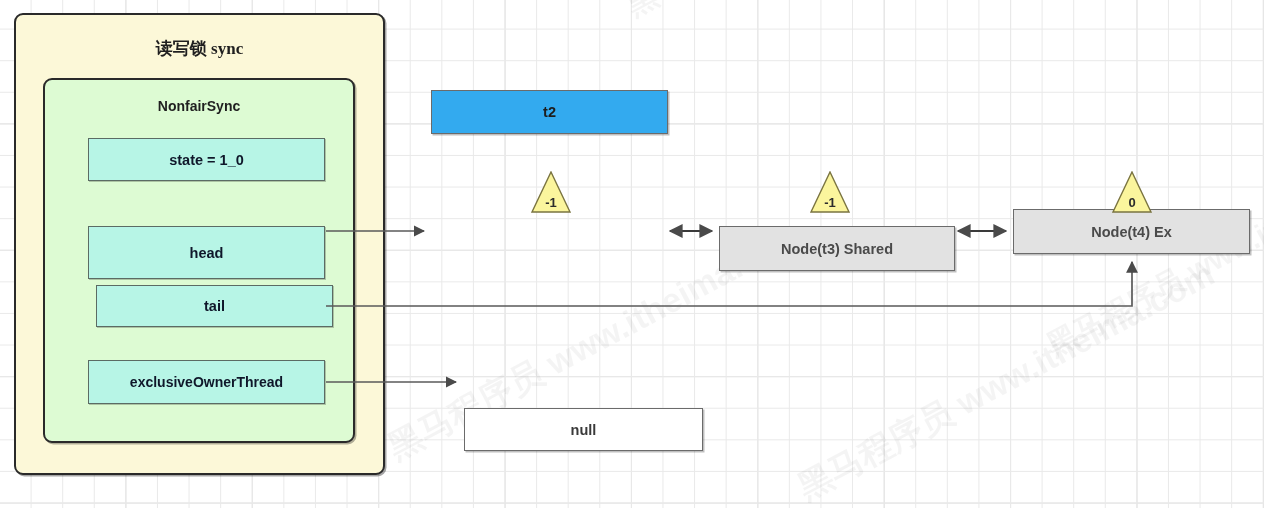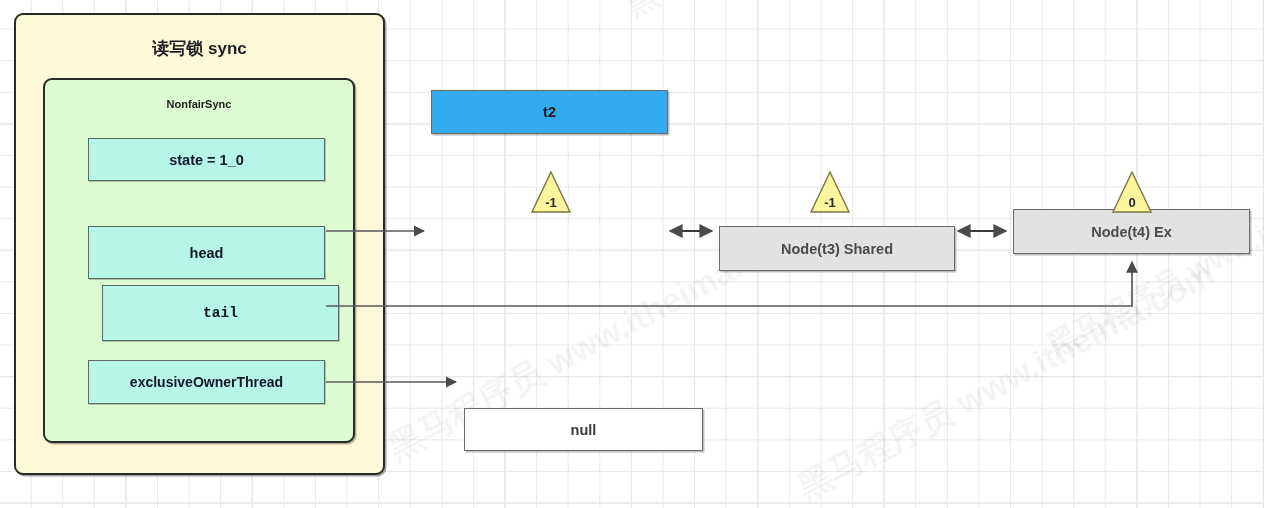--- a/index.html
+++ b/index.html
@@ -65,21 +65,21 @@
   #nonfair-box {
     background: #ddfbd3;
     border: 2.2px solid #2a2a2a;
     border-radius: 9px;
     box-shadow: 1.5px 1.5px 0 rgba(0,0,0,0.3);
   }
   #nonfair-title {
     position: absolute;
     left: 0; right: 0;
     text-align: center;
-    font-size: 11px;
+    font-size: 14px;
     font-weight: bold;
     color: #1f1f1f;
   }
   .field-box {
     background: #b7f5e6;
     border: 1.6px solid #5b6b64;
     font-size: 14.5px;
     color: #0f172a;
     box-shadow: 1px 1px 0 rgba(0,0,0,0.22);
   }
@@ -132,30 +132,30 @@
 <body>
 
 <div id="canvas">
 
   <div class="wm" style="left:380px; top:430px; font-size:34px;">黑马程序员 www.itheima.com</div>
   <div class="wm" style="left:790px; top:470px; font-size:34px;">黑马程序员 www.itheima.com</div>
   <div class="wm" style="left:620px; top:-10px; font-size:30px;">黑马程序员 www.itheima.com</div>
   <div class="wm" style="left:1040px; top:330px; font-size:30px;">黑马程序员 www.itheima.com</div>
 
   <div id="sync-box" class="box" style="left:14px; top:13px; width:371px; height:462px;"></div>
-  <div id="sync-title" style="top:37px; left:14px; width:371px;">读写锁 sync</div>
+  <div id="sync-title" style="top:37px; left:14px; width:371px;font-family:Liberation Serif, serif;">读写锁 sync</div>
 
   <div id="nonfair-box" class="box" style="left:43px; top:78px; width:312px; height:365px;"></div>
   <div id="nonfair-title" style="top:98px; left:43px; width:312px;">NonfairSync</div>
 
   <div class="box field-box" style="left:88px; top:138px; width:237px; height:43px;">state = 1_0</div>
 
   <div class="box field-box" style="left:88px; top:226px; width:237px; height:53px;">head</div>
 
-  <div class="box field-box" style="left:102px; top:285px; width:237px; height:56px;font-family:Liberation Mono, monospace;">tail</div>
+  <div class="box field-box" style="left:96px; top:285px; width:237px; height:42px;">tail</div>
 
   <div class="box field-box" style="left:88px; top:360px; width:237px; height:44px; font-size:14px;">exclusiveOwnerThread</div>
 
   <div class="box thread-box" style="left:431px; top:90px; width:237px; height:44px;">t2</div>
 
 
   <div class="box node-box node-grey" style="left:719px; top:226px; width:236px; height:45px;">Node(t3) Shared</div>
 
   <div class="box node-box node-grey" style="left:1013px; top:209px; width:237px; height:45px;">Node(t4) Ex</div>
 

